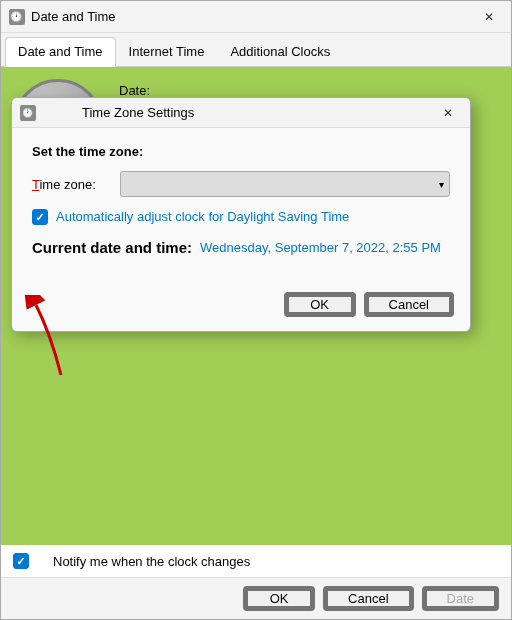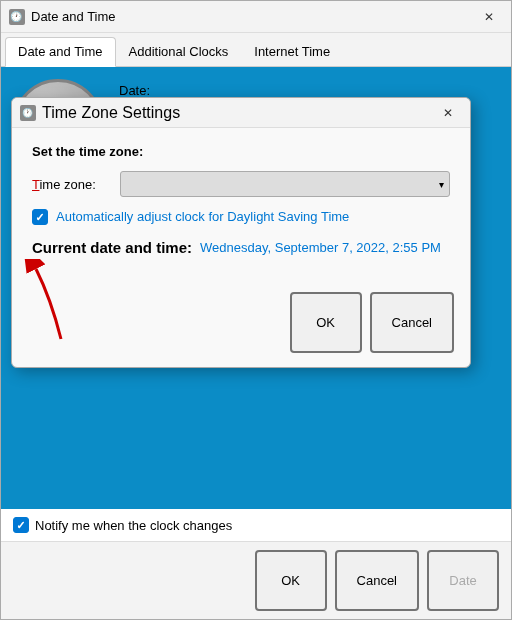--- a/index.html
+++ b/index.html
@@ -92,21 +92,21 @@
     .tab.active {
       background: #fff;
       border-color: #ccc #ccc #fff #ccc;
       margin-bottom: -1px;
       z-index: 1;
     }
 
     
     .outer-content {
       flex: 1;
-      background: #0ea5e9;
+      background: #bef264;
       padding: 12px;
       position: relative;
       overflow: hidden;
     }
 
     
     .clock-area {
       display: flex;
       align-items: flex-start;
       gap: 16px;
@@ -175,38 +175,38 @@
       display: flex;
       justify-content: flex-end;
       gap: 8px;
       padding: 8px 12px;
       border-top: 1px solid #ddd;
       background: #f3f3f3;
       flex-shrink: 0;
     }
 
     .btn {
-      padding: 21px 20px;
-      border: 2px solid #737373;
+      padding: 0 20px;
+      border: 5px solid #737373;
       background: #f0f0f0;
       cursor: pointer;
       font-size: 13px;
       border-radius: 4px;
       min-width: 72px;
     }
     .btn:disabled, .btn.disabled {
       color: #aaa;
       cursor: default;
     }
 
     
     .notify-row {
       display: flex;
       align-items: center;
-      gap: 6px;
+      gap: 24px;
       padding: 8px 12px;
       background: #fff;
     }
 
     .notify-checkbox {
       width: 16px;
       height: 16px;
       background: #0078d4;
       border: 1px solid #0078d4;
       border-radius: 3px;
@@ -263,21 +263,22 @@
       margin-right: 6px;
       background: #888;
       border-radius: 2px;
       font-size: 9px;
       color: white;
       display: flex; align-items: center; justify-content: center;
     }
 
     .modal-titlebar .title-text {
       flex: 1;
-      font-size: 16px;
+      font-size: 13px;
+      margin-left: 40px;
     }
 
     .modal-content {
       padding: 16px 20px 12px;
     }
 
     .modal-content .set-timezone-label {
       font-size: 13px;
       font-weight: 600;
       margin-bottom: 12px;
@@ -406,24 +407,24 @@
     <div class="win-controls">
       <button class="win-btn close">✕</button>
     </div>
   </div>
 
   <div class="tabs-bar">
     <div class="tab active">
       <span>Date and Time</span>
     </div>
     <div class="tab">
-      <span>Additional Clocks</span>
+      <span>Internet Time</span>
     </div>
     <div class="tab">
-      <span>Internet Time</span>
+      <span>Additional Clocks</span>
     </div>
   </div>
 
   <div class="outer-content">
 
     <div class="clock-area">
       <div class="clock-face">
         <div class="hour-hand"></div>
         <div class="minute-hand"></div>
       </div>

